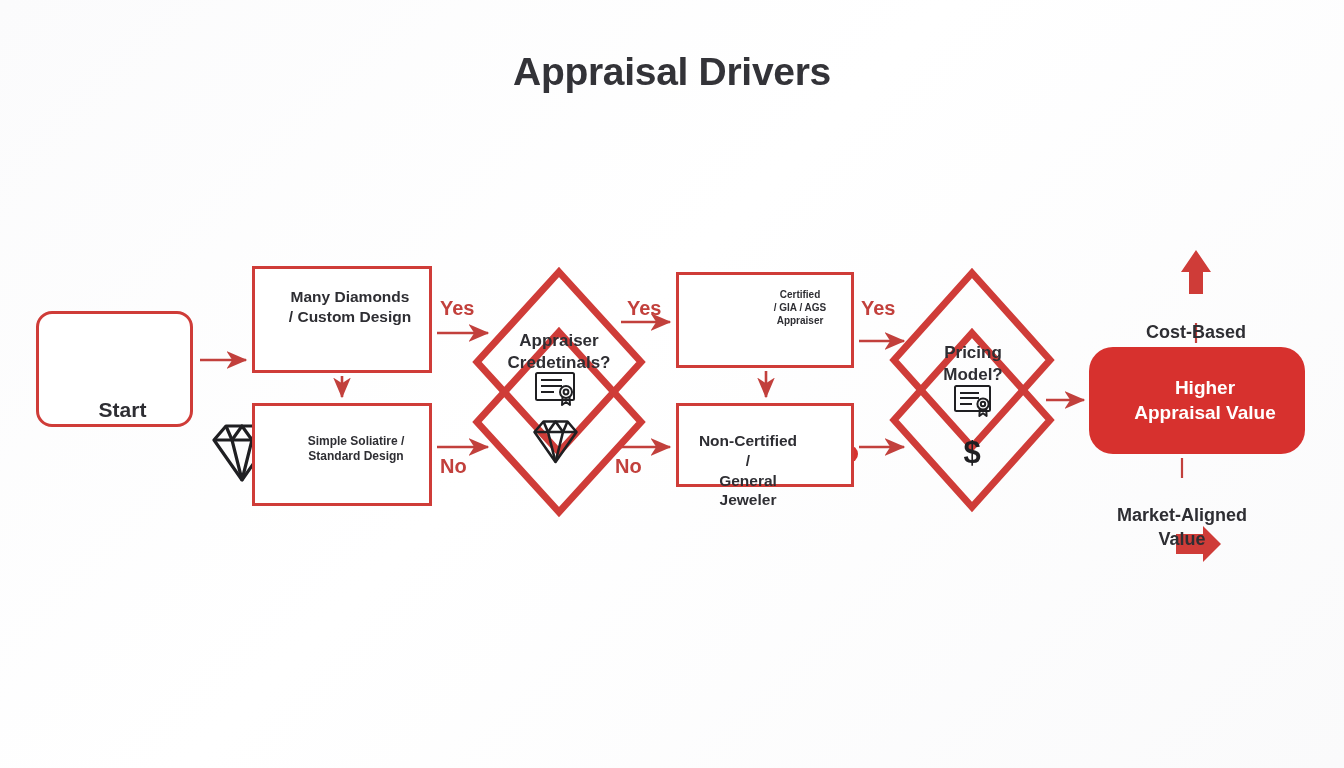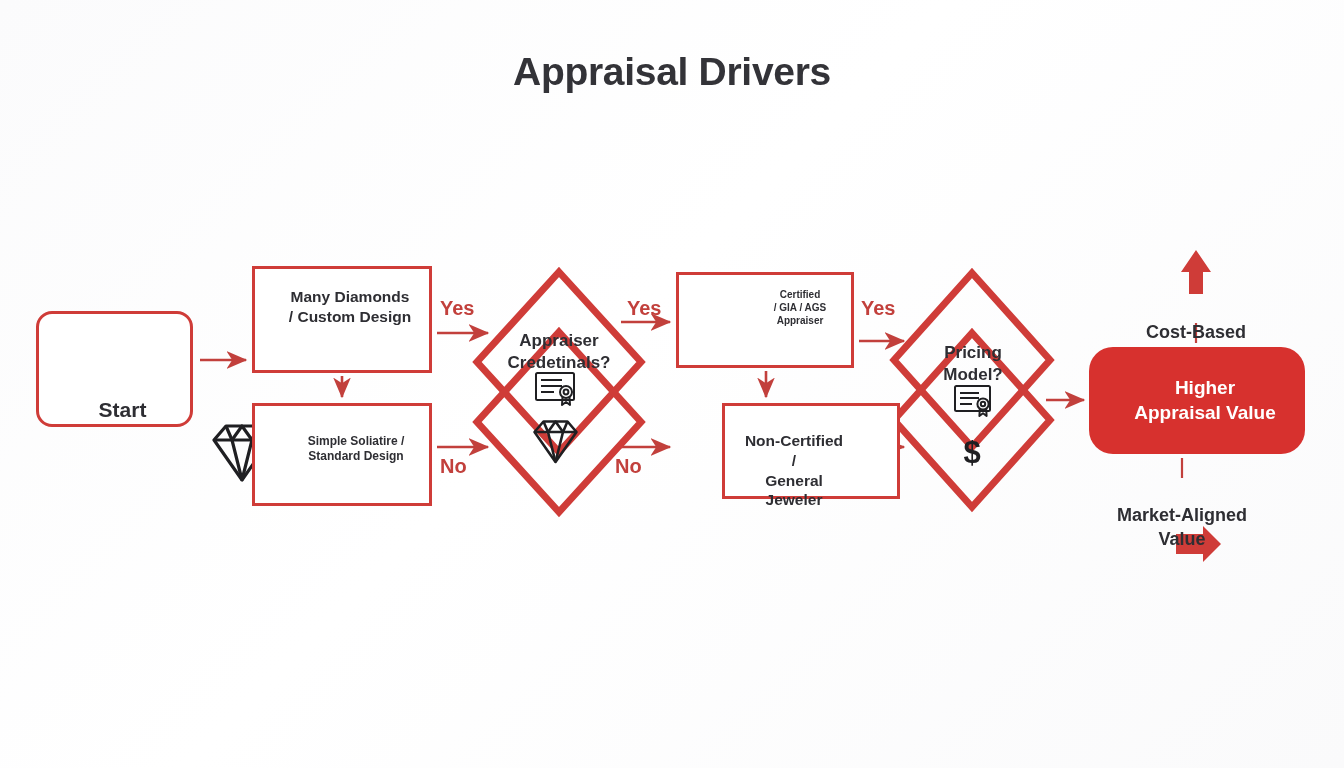--- a/index.html
+++ b/index.html
@@ -63,21 +63,21 @@
   }
   .start-box .node-label { font-size: 21px; margin-top: 4px; }
   
   .rect {
     border: 3px solid #cf3c38;
     background: #ffffff;
   }
   .rect-a { left: 252px; top: 266px; width: 180px; height: 107px; }
   .rect-b { left: 252px; top: 403px; width: 180px; height: 103px; }
   .rect-c { left: 676px; top: 272px; width: 178px; height: 96px; }
-  .rect-d { left: 676px; top: 403px; width: 178px; height: 96px; margin-left: 46px; }
+  .rect-d { left: 676px; top: 403px; width: 178px; height: 84px; }
 
   .rect-a .node-label {
     position: absolute; left: 0; right: 0; top: 18px;
     font-size: 15.5px;
   }
   .rect-b .node-label {
     position: absolute; left: 18px; right: 6px; top: 28px;
     font-size: 12px;
   }
   .rect-c .node-label {

